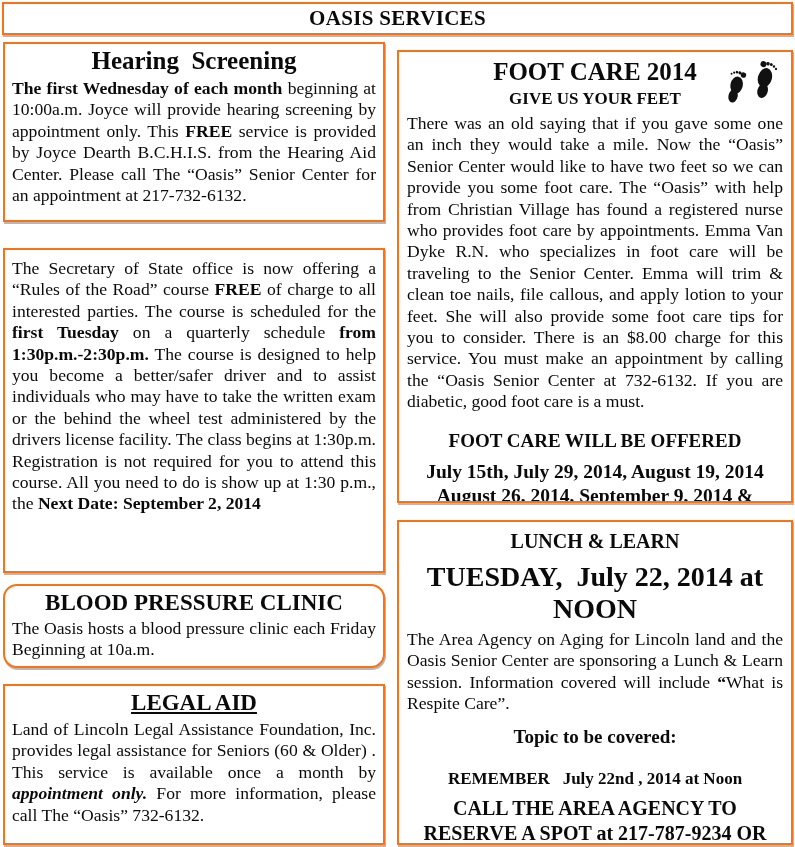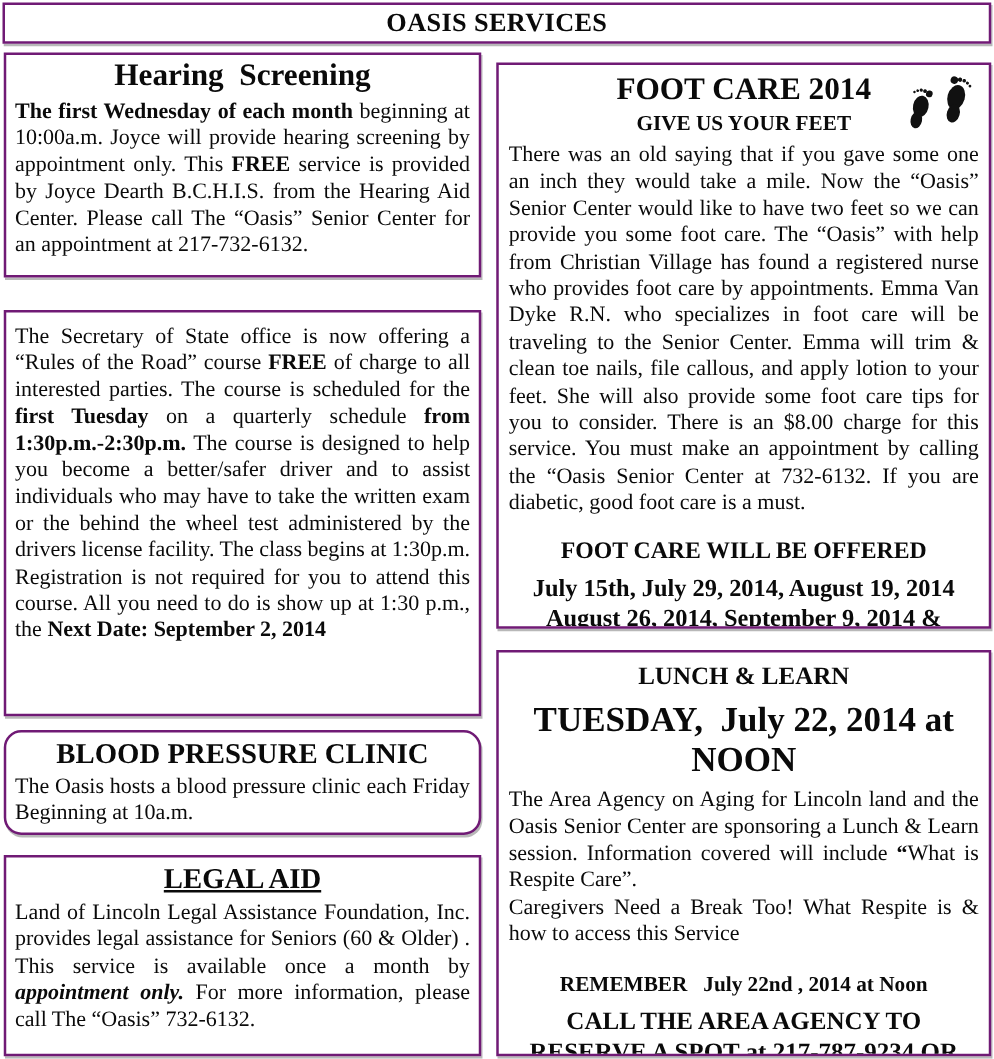--- a/index.html
+++ b/index.html
@@ -11,21 +11,21 @@
     position: relative;
     width: 795px;
     height: 847px;
     font-family: "Liberation Serif", "DejaVu Serif", serif;
     color: #0a0a0a;
     overflow: hidden;
   }
   .box {
     position: absolute;
     box-sizing: border-box;
-    border: 2px solid #701a75;
+    border: 2px solid #f97316;
     background: #ffffff;
     box-shadow: 1px 2px 0 rgba(0,0,0,0.28);
     overflow: hidden;
   }
   .ctr { text-align: center; white-space: pre-wrap; margin: 0; }
   .body-text {
     font-size: 17.6px;
     line-height: 21.4px;
     text-align: justify;
     margin: 0;
@@ -118,16 +118,16 @@
   <h3 class="ctr subtitle">GIVE US YOUR FEET</h3>
   <p class="body-text">There was an old saying that if you gave some one an inch they would take a mile. Now the “Oasis” Senior Center would like to have two feet so we can provide you some foot care. The “Oasis” with help from Christian Village has found a  registered nurse who provides foot care by appointments.  Emma Van Dyke R.N. who  specializes in foot care will be traveling to the Senior Center.   Emma will trim &amp; clean toe nails, file callous, and apply lotion to your feet. She will also  provide some foot care tips for you to consider. There is an $8.00 charge for this   service. You must make an appointment by calling the “Oasis  Senior Center at 732-6132.    If you are diabetic, good foot care is a must.</p>
   <h3 class="ctr offered">FOOT CARE WILL BE OFFERED</h3>
   <p class="ctr dates">July 15th, July 29, 2014, August 19, 2014 August 26, 2014, September 9, 2014 &amp; September 23, 2014</p>
 </div>
 
 <div class="box" id="lunch-box">
   <h2 class="ctr title">LUNCH &amp; LEARN</h2>
   <h3 class="ctr subtitle">TUESDAY,  July 22, 2014 at NOON</h3>
   <p class="body-text"><span>The Area Agency on Aging for Lincoln land and the Oasis Senior Center are sponsoring a Lunch &amp; Learn session.  Information covered will include </span><b>“</b><span>What is Respite Care”.</span></p>
-  <p class="body-text">Caregivers Need a Break Too!   What Respite is &amp; how to access this Service</p>
+  <h3 class="ctr topic-heading">Topic to be covered:</h3>
   <p class="ctr remember">REMEMBER   July 22nd , 2014 at Noon</p>
   <p class="ctr call-line">CALL THE AREA AGENCY TO  RESERVE A SPOT at 217-787-9234 OR 800-252-2918</p>
 </div>
 
 </body></html>

